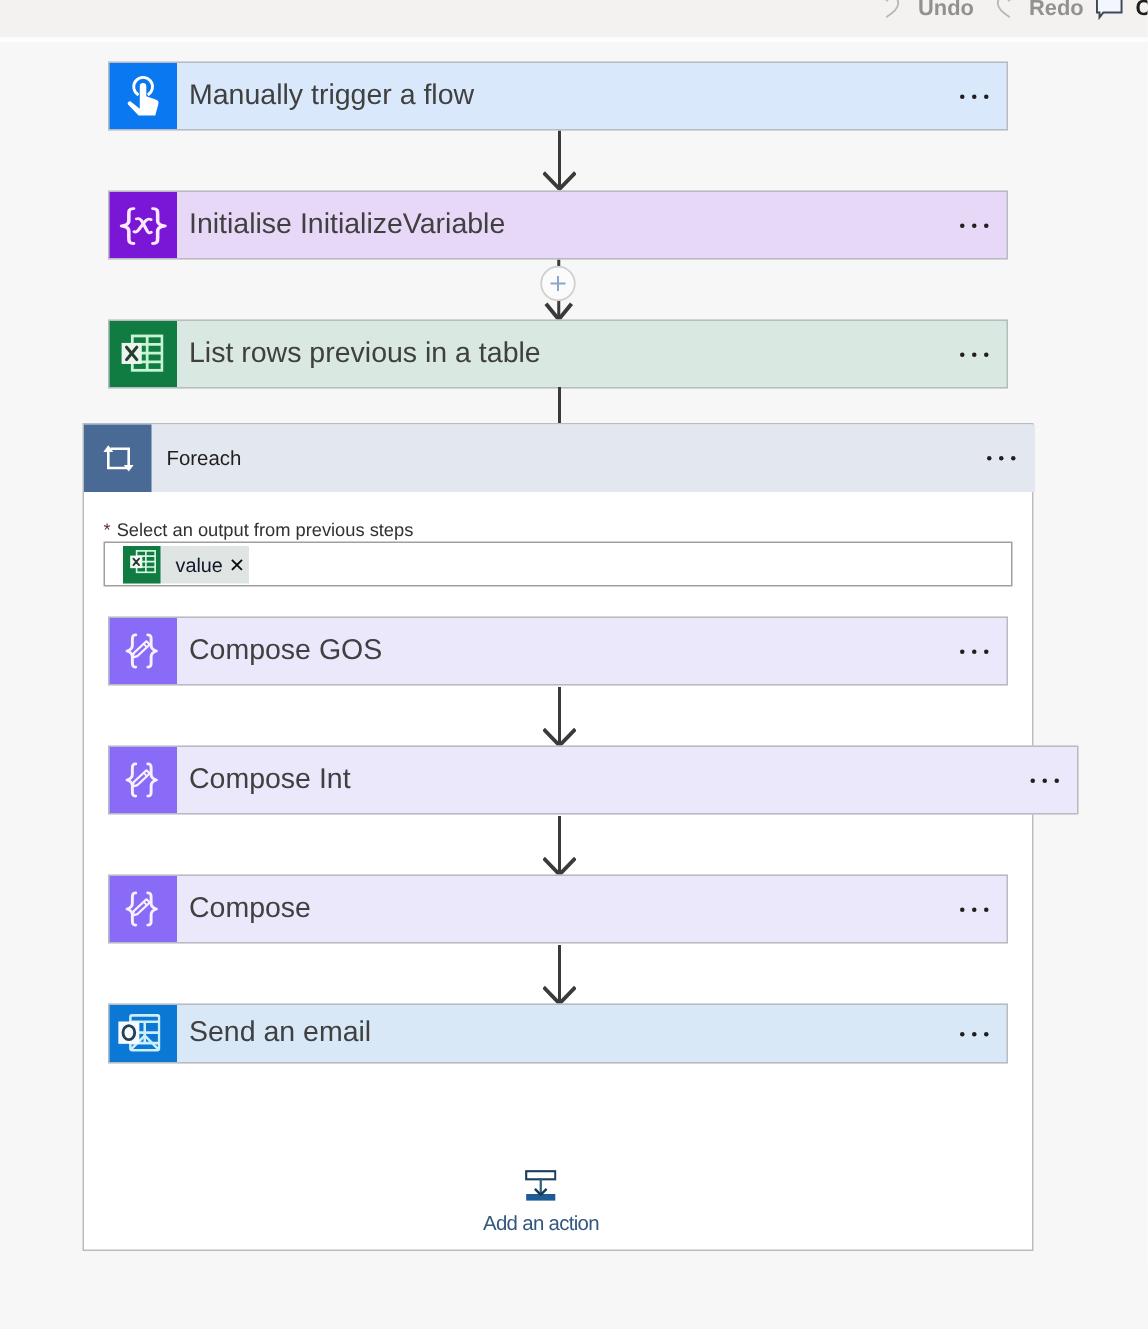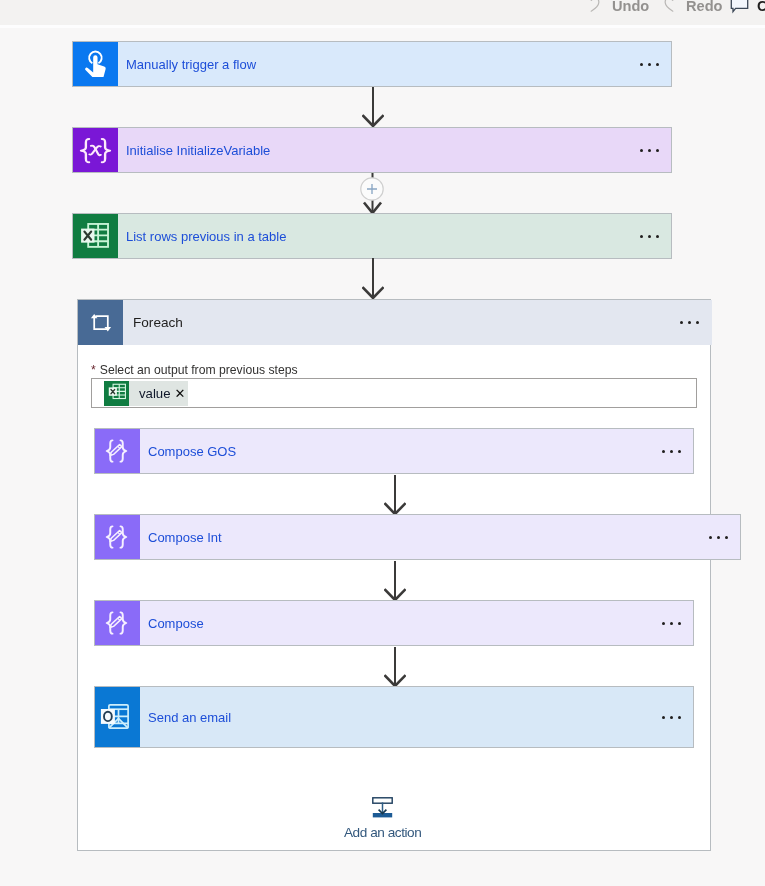--- a/index.html
+++ b/index.html
@@ -10,21 +10,21 @@
   .tb-btn{position:absolute;top:-7px;height:26px;display:flex;align-items:center;gap:8px;color:#93918f;font-size:14.6px;}
   .tb-btn svg{display:block;}
   .canvas{position:absolute;left:0;top:28px;width:765px;height:858px;background:#f8f7f7;}
 
   
   .card{position:absolute;display:flex;align-items:stretch;box-sizing:border-box;
         border:1px solid #b7bcc0;}
   .card .tile{width:45px;flex:0 0 45px;display:flex;align-items:center;justify-content:center;}
   .card .tile svg{display:block;}
   .card .title{flex:1;display:flex;align-items:center;padding-left:8px;
-        font-size:13px;color:#1d4ed8;letter-spacing:0px;}
+        font-size:19px;color:#404040;letter-spacing:0px;}
   .card .dots{width:43px;display:flex;align-items:center;justify-content:center;gap:5px;}
   .card .dots i{width:3px;height:3px;border-radius:50%;background:#201f1e;display:block;}
 
   
   .conn{position:absolute;}
   .plusnode{position:absolute;}
 
   
   .foreach{position:absolute;box-sizing:border-box;background:#fff;border:1px solid #b7bcc0;}
   .fe-head{position:absolute;left:0;top:0;height:45px;display:flex;align-items:stretch;background:#e3e7f0;}
@@ -152,21 +152,21 @@
     </div>
 </div>
 
 <div class="conn" style="left:362px;top:258px;">
   <svg width="22" height="41" viewBox="0 0 22 41">
       <path d="M11 0 V39" stroke="#3b3a39" stroke-width="2" fill="none"></path>
       <path d="M1.3 30 L11 40 L20.7 30" stroke="#3b3a39" stroke-width="2.6" fill="none" stroke-linecap="square"></path>
     </svg>
 </div>
 
-<div class="foreach" style="left:55px;top:299px;width:634px;height:552px;margin-left:22px;">
+<div class="foreach" style="left:55px;top:282px;width:634px;height:552px;">
   <div class="fe-head" style="width:634px;">
     <div class="tile">
       <svg width="24" height="19" viewBox="0 0 24 19">
         <path d="M5.2 4.2 V16.0 H18.8 V3.2 H6.6" fill="none" stroke="#fff" stroke-width="1.75" stroke-linejoin="miter"></path>
         <path d="M5.2 0.9 L8.5 5.3 H1.9 Z" fill="#fff"></path>
         <path d="M18.8 18.4 L22.1 14.0 H15.5 Z" fill="#fff"></path>
       </svg>
     </div>
     <div class="title">Foreach</div>
     <div class="dots">
@@ -262,21 +262,21 @@
       </div>
   </div>
 
   <div class="conn" style="left:306px;top:347px;">
     <svg width="22" height="40" viewBox="0 0 22 40">
         <path d="M11 0 V38" stroke="#3b3a39" stroke-width="2" fill="none"></path>
         <path d="M1.3 29 L11 39 L20.7 29" stroke="#3b3a39" stroke-width="2.6" fill="none" stroke-linecap="square"></path>
       </svg>
   </div>
 
-  <div class="card" style="left:16px;top:386px;width:600px;height:62px;background:#d8e8f7;">
+  <div class="card" style="left:16px;top:386px;width:600px;height:40px;background:#d8e8f7;">
     <div class="tile" style="background:#0a78d4;">
       <svg width="29" height="26" viewBox="0 0 29 26" style="margin-left:-7px;margin-top:-1px;">
         <g fill="none" stroke="#cdeefc" stroke-width="1.7">
           <rect x="8.9" y="0.9" width="19.2" height="23.2" rx="1.2"></rect>
           <path d="M8.9 5.2 H28.1"></path>
           <path d="M18.5 5.2 V19.7 M8.9 12.4 H28.1 M8.9 19.4 H28.1"></path>
           <path d="M8.9 24.1 L18.5 14.4 L28.1 24.1"></path>
         </g>
         <rect x="0.9" y="5.0" width="14.0" height="14.9" fill="#f6fbfe"></rect>
         <ellipse cx="7.9" cy="12.4" rx="3.9" ry="4.7" fill="none" stroke="#254056" stroke-width="1.9"></ellipse>

